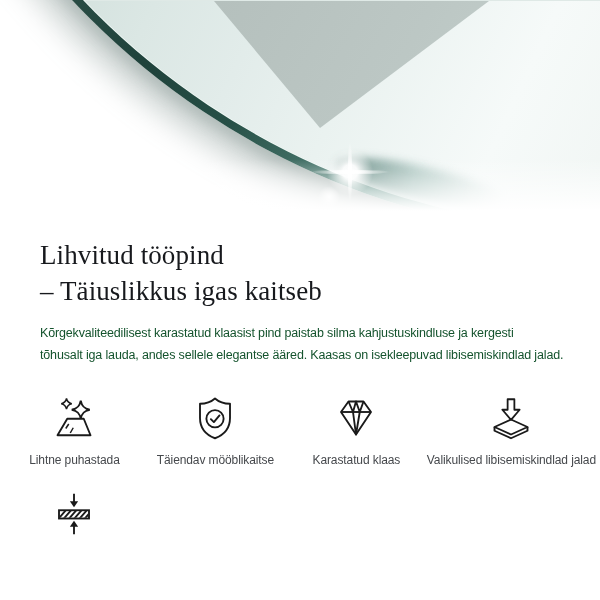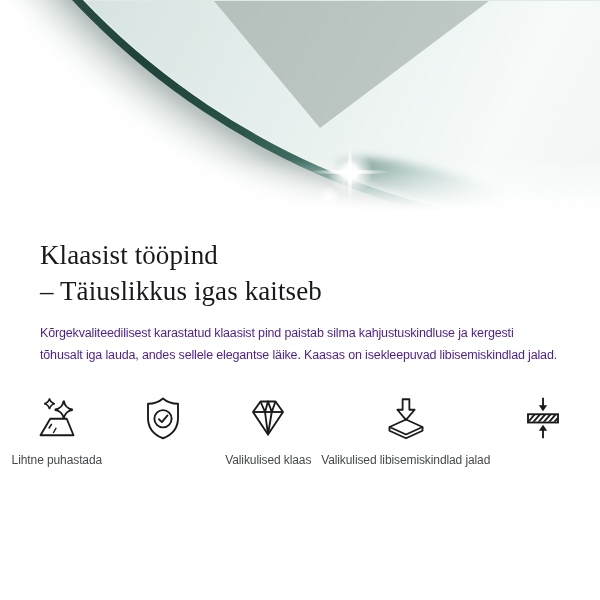--- a/index.html
+++ b/index.html
@@ -71,28 +71,28 @@
   
   .content { padding:0 40px; }
   .page-title {
     margin-top:22px;
     font-family:"Liberation Serif", serif;
     font-weight:400;
     font-size:27px; line-height:36px;
     color:#17191d;
     letter-spacing:0.1px;
   }
-  .page-paragraph { margin-top:13px; color:#4c1d95; }
+  .page-paragraph { margin-top:13px; color:#14532d; }
   .page-paragraph .pline {
     font-size:12.5px; line-height:22px; letter-spacing:-0.15px; white-space:nowrap;
   }
 
   
   .features {
-    display:grid; grid-template-columns:repeat(5, 1fr);
+    display:grid; grid-template-columns:repeat(4, 1fr);
     row-gap:22px; margin-top:28px; padding:0 4px;
   }
   .feature { display:flex; flex-direction:column; align-items:center; gap:11px; }
   .feature svg { width:48px; height:48px; display:block; }
   .feature-label {
     font-size:12px; line-height:15px; color:#45484c;
     letter-spacing:-0.1px; white-space:nowrap; text-align:center;
   }
   .ic { stroke:#1a1a1a; fill:none; stroke-width:2.5; }
   .ic-thin { stroke:#1a1a1a; fill:none; stroke-width:2; }
@@ -112,26 +112,26 @@
     <div class="edge-smear"></div>
     <div class="sparkle">
       <div class="glow"></div>
     </div>
     <div class="sparkle-small"></div>
     <div class="hero-fade"></div>
   </div>
 
   <div class="content">
     <h1 class="page-title">
-      <div>Klaasist tööpind</div>
+      <div>Lihvitud tööpind</div>
       <div>– Täiuslikkus igas kaitseb</div>
     </h1>
     <div class="page-paragraph">
       <div class="pline">Kõrgekvaliteedilisest karastatud klaasist pind paistab silma kahjustuskindluse ja kergesti</div>
-      <div class="pline">tõhusalt iga lauda, andes sellele elegantse läike. Kaasas on isekleepuvad libisemiskindlad jalad.</div>
+      <div class="pline">tõhusalt iga lauda, andes sellele elegantse ääred. Kaasas on isekleepuvad libisemiskindlad jalad.</div>
     </div>
   </div>
 
   <div class="features">
 
     <div class="feature">
       <svg viewBox="0 0 64 64">
         <path class="ic" stroke-width="2.6" stroke-linejoin="round" d="M10 55 L54 55 L45 33 L23 33 Z"></path>
         <path class="ic-thin" d="M21 46 L25 40"></path>
         <path class="ic-thin" d="M27 52 L31 45"></path>
@@ -140,31 +140,32 @@
       </svg>
       <div class="feature-label">Lihtne puhastada</div>
     </div>
 
     <div class="feature">
       <svg viewBox="0 0 64 64">
         <path class="ic" stroke-width="2.6" stroke-linejoin="round" d="M32 6 C36.5 10 44.5 13 52 13 L52 32 C52 45.5 44 54.5 32 59 C20 54.5 12 45.5 12 32 L12 13 C19.5 13 27.5 10 32 6 Z"></path>
         <circle class="ic" stroke-width="2.4" cx="32" cy="33" r="11.5"></circle>
         <path class="ic" stroke-width="2.4" stroke-linecap="round" stroke-linejoin="round" d="M26.5 33.5 L30.5 37.5 L38 28.5"></path>
       </svg>
+      <div class="feature-label">Täiendav mööblikaitse</div>
     </div>
 
 
     <div class="feature">
       <svg viewBox="0 0 64 64">
         <path class="ic" stroke-width="2.5" stroke-linejoin="round" d="M12 24 L22 10 L42 10 L52 24 L32 54 Z"></path>
         <path class="ic" stroke-width="2.2" d="M12 24 L52 24"></path>
         <path class="ic" stroke-width="2.2" stroke-linejoin="round" d="M22 10 L28 24 L32 10 L37 24 L42 10"></path>
         <path class="ic" stroke-width="2.2" stroke-linejoin="round" d="M28 24 L32 54 L37 24"></path>
       </svg>
-      <div class="feature-label">Valikulised klaas</div>
+      <div class="feature-label">Karastatud klaas</div>
     </div>
 
     <div class="feature">
       <svg viewBox="0 0 64 64">
         <path class="ic" stroke-width="2.4" stroke-linejoin="round" d="M10 44 L32 34 L54 44 L32 54 Z"></path>
         <path class="ic" stroke-width="2.4" stroke-linejoin="round" d="M10 44 L10 49 L32 59 L54 49 L54 44"></path>
         <path stroke="#1a1a1a" fill="#ffffff" stroke-width="2.4" stroke-linejoin="round" d="M27.5 7 L36.5 7 L36.5 21 L43.5 21 L32 34.5 L20.5 21 L27.5 21 Z"></path>
       </svg>
       <div class="feature-label">Valikulised libisemiskindlad jalad</div>
     </div>

